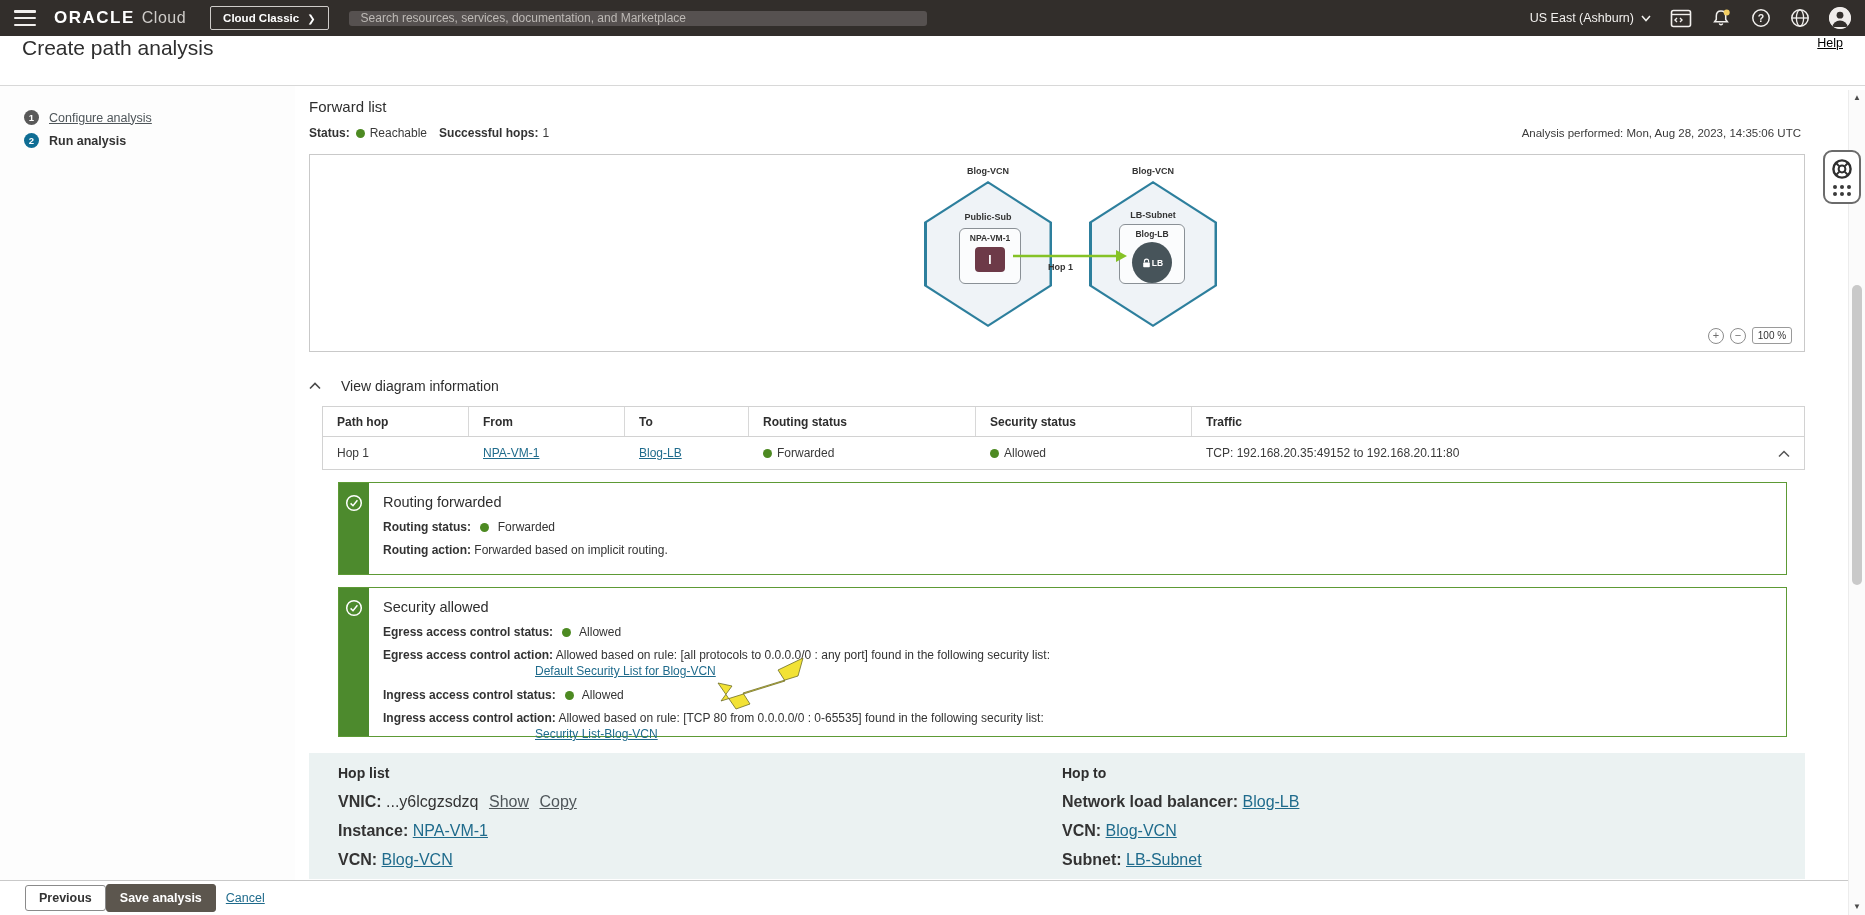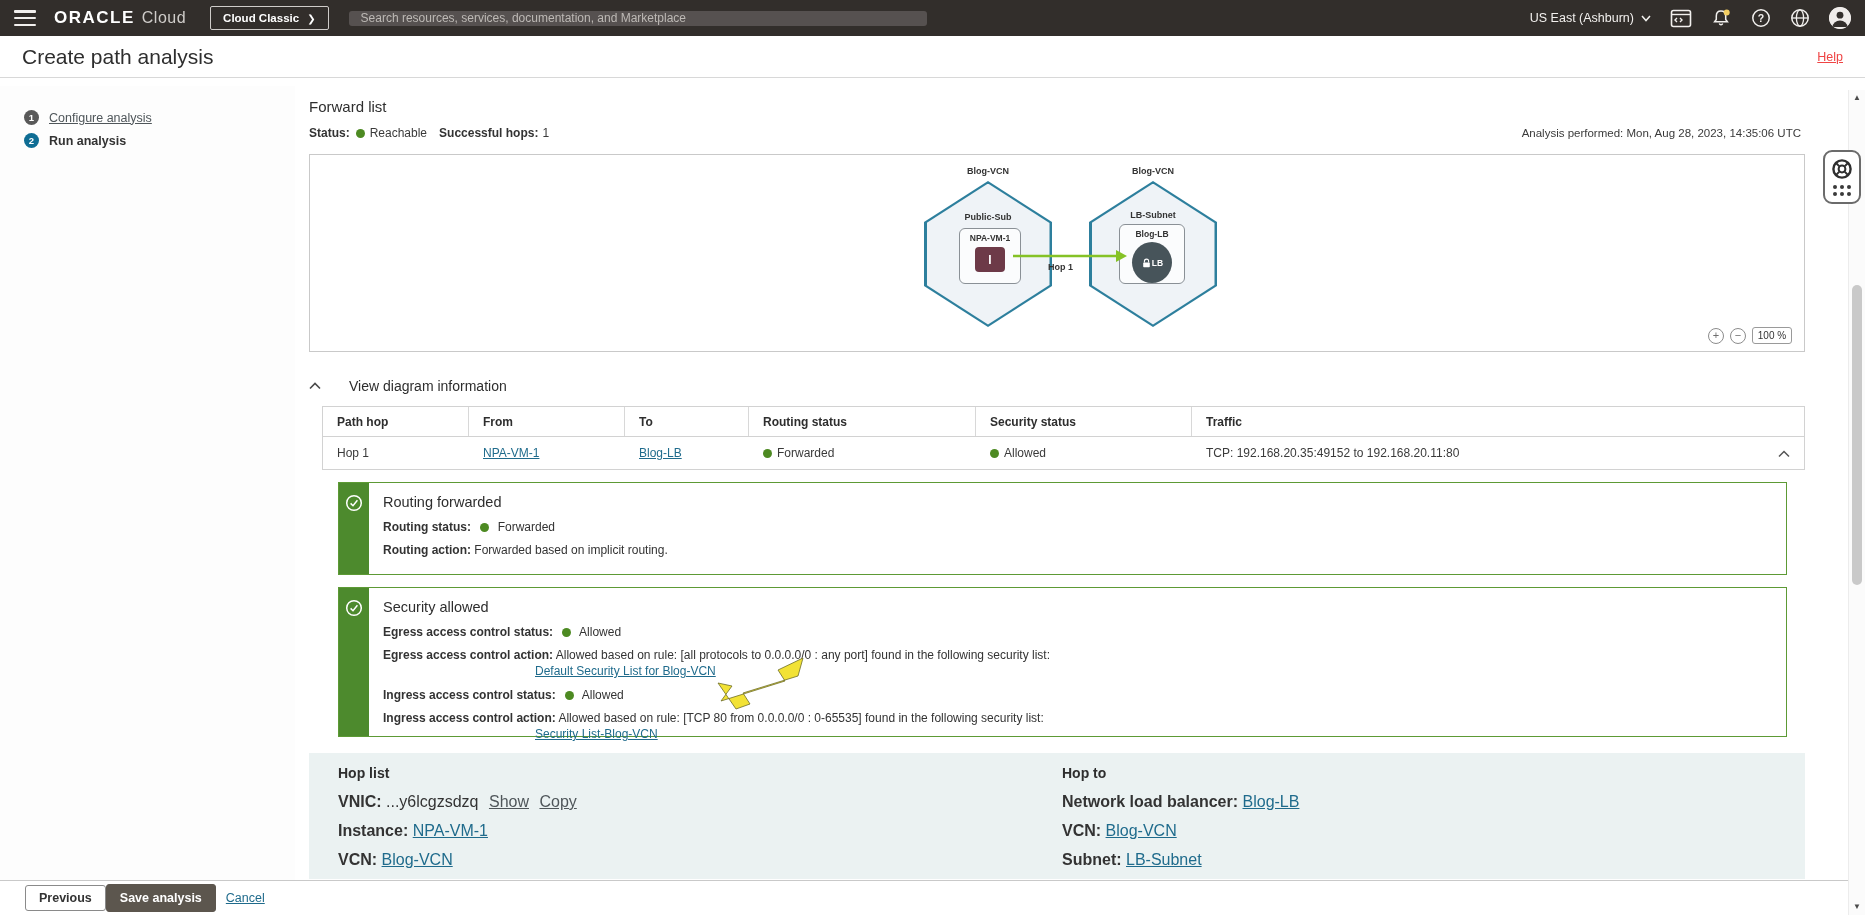--- a/index.html
+++ b/index.html
@@ -33,25 +33,25 @@
     font-family:"Liberation Sans", sans-serif;
   }
   .search-input::placeholder { color:#bdb9b5; }
   .topbar-right { margin-left:auto; display:flex; align-items:center; gap:19px; }
   .region { color:#f2f0ee; font-size:12.5px; display:flex; align-items:center; gap:7px; cursor:pointer; white-space:nowrap; }
   .tico { display:flex; align-items:center; justify-content:center; cursor:pointer; }
   .avatar-wrap { width:22px; height:22px; border-radius:50%; overflow:hidden; background:#efecea; }
 
   
   .page-header {
-    position:absolute; top:36px; left:0; right:0; height:42px; background:#fff;
-    border-bottom:1px solid #d8d8d8; display:flex; align-items:center; padding:0 22px;
+    position:absolute; top:36px; left:0; right:0; height:50px; background:#fff;
+    border-bottom:1px solid #d8d8d8; display:flex; align-items:flex-start; padding:0 22px;
   }
   .page-title { font-size:21px; color:#2e2e2e; font-weight:normal; }
-  .help-link { margin-left:auto; color:#ef4444; font-size:12.5px; text-decoration:underline; }
+  .help-link { margin-left:auto; color:#000000; font-size:12.5px; text-decoration:underline; }
 
   
   .sidebar { position:absolute; top:86px; left:0; width:295px; bottom:35px; background:#fdfdfd; padding:24px 0 0 24px; }
   .step { display:flex; align-items:center; gap:10px; margin-bottom:8px; }
   .step-circle {
     width:15px; height:15px; border-radius:50%; color:#fff; font-size:9.5px; font-weight:bold;
     display:flex; align-items:center; justify-content:center; flex:none;
   }
   .step1 .step-circle { background:#595959; }
   .step2 .step-circle { background:#0f6d94; }
@@ -83,21 +83,21 @@
     color:#fff; display:flex; align-items:center; justify-content:center; gap:0px; }
   .lb-icon .lbtxt { font-size:8.5px; font-weight:bold; line-height:8px; }
   .arrow-svg { position:absolute; left:0; top:0; pointer-events:none; }
   .hop1-label { position:absolute; font-size:9px; font-weight:bold; color:#333; }
   .zoom-controls { position:absolute; right:12px; bottom:7px; display:flex; align-items:center; gap:6px; }
   .zbtn { width:16px; height:16px; border:1px solid #8c8c8c; border-radius:50%; background:#fff;
     color:#6e6e6e; font-size:11px; line-height:13px; text-align:center; cursor:pointer; }
   .zval { border:1px solid #9a9a9a; border-radius:3px; height:17px; min-width:40px; padding:0 4px;
     font-size:10px; display:flex; align-items:center; justify-content:center; color:#333; background:#fff; }
 
-  .view-info { margin-top:24px; height:20px; display:flex; align-items:center; gap:28px; cursor:pointer; }
+  .view-info { margin-top:24px; height:20px; display:flex; align-items:center; gap:20px; cursor:pointer; }
   .view-info-label { font-size:14px; color:#2e2e2e; }
 
   
   .ptable { margin-top:10px; margin-left:13px; width:1483px; border:1px solid #d2d2d2; }
   .ptable .thead { display:flex; height:30px; border-bottom:1px solid #d2d2d2; background:#fff; }
   .ptable .th { font-weight:bold; font-size:12px; color:#2e2e2e; display:flex; align-items:center;
     padding-left:14px; border-right:1px solid #d8d8d8; }
   .ptable .th:last-child { border-right:none; }
   .ptable .trow { display:flex; height:32px; align-items:center; background:#fff; position:relative; }
   .ptable .td { font-size:12px; display:flex; align-items:center; padding-left:14px; }

